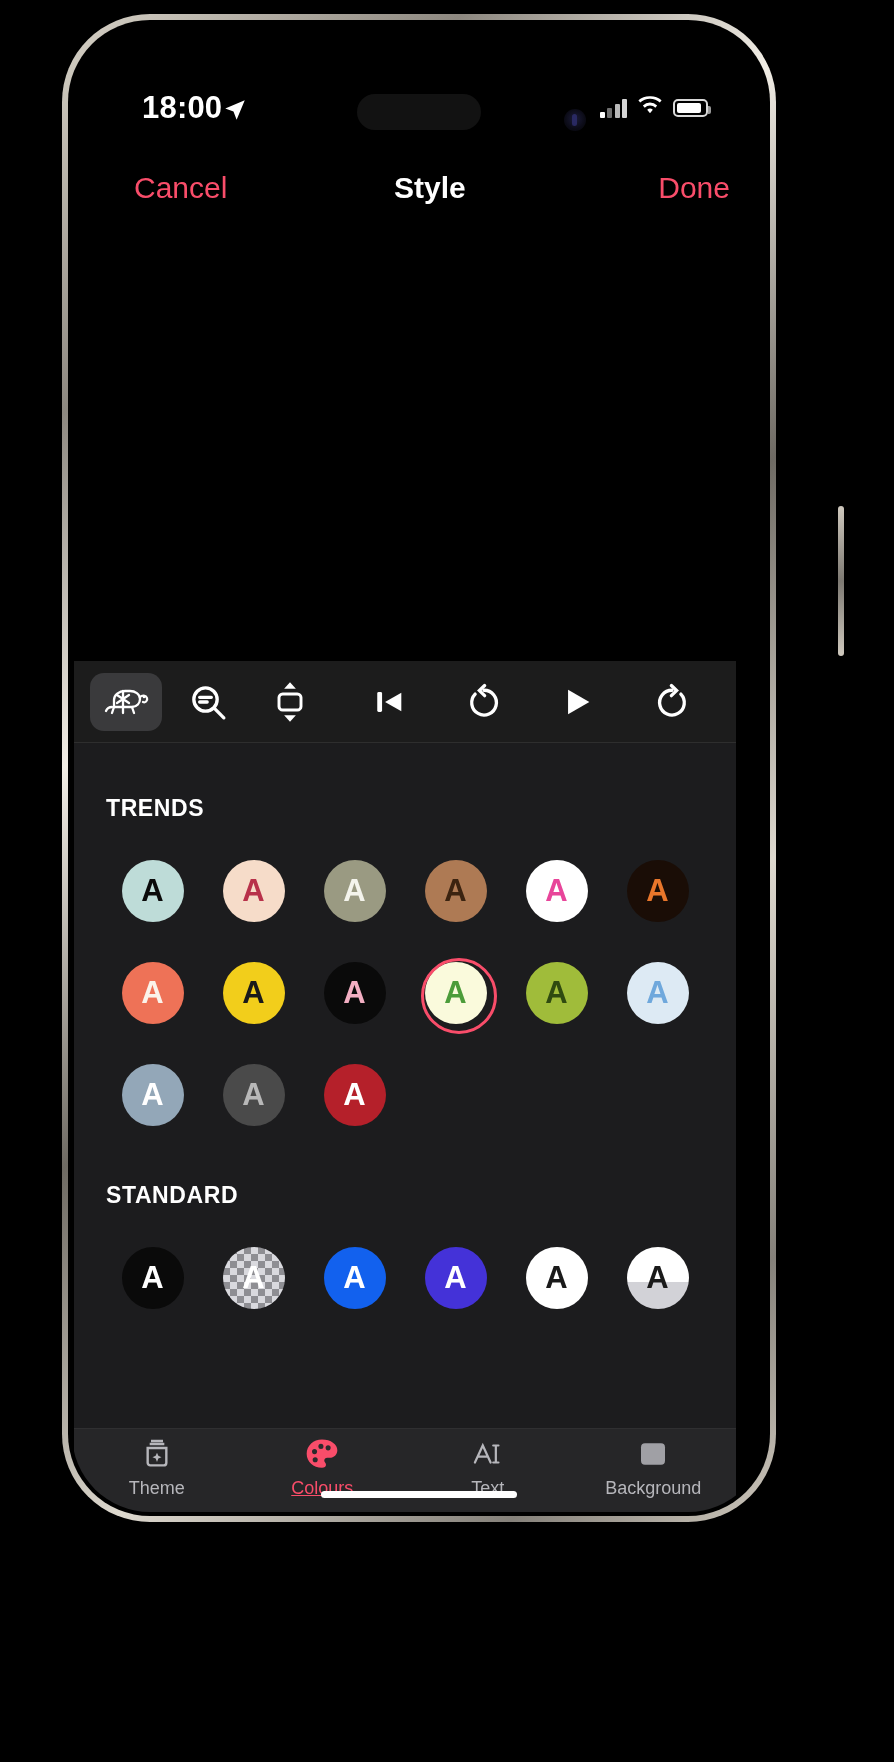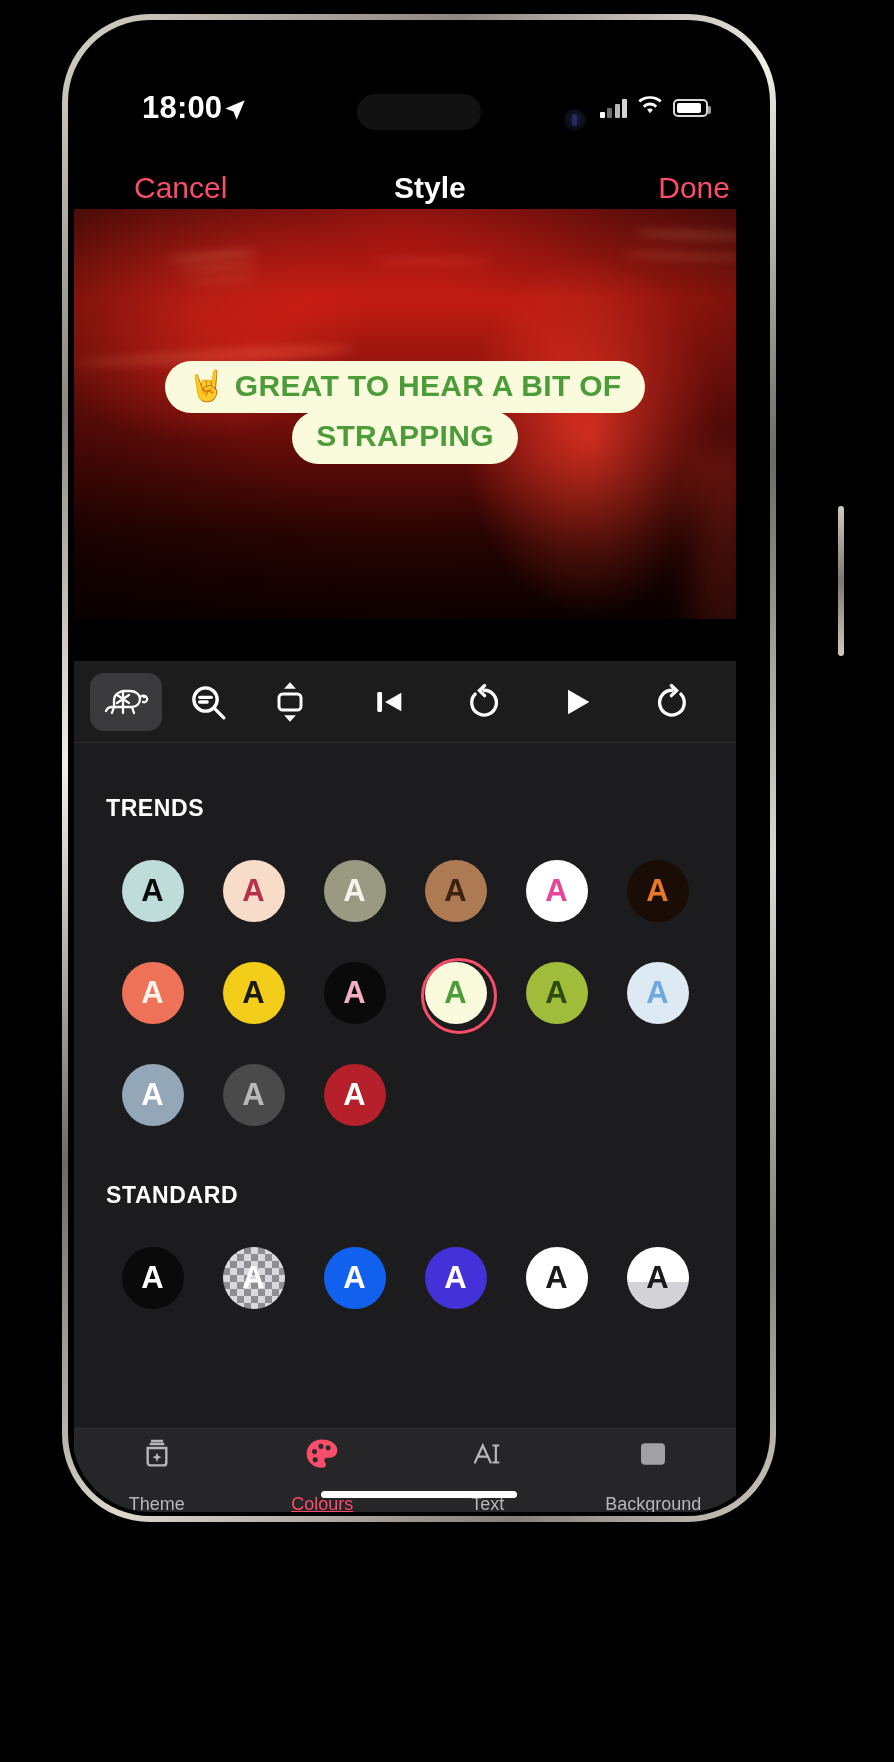--- a/index.html
+++ b/index.html
@@ -184,21 +184,21 @@
     background-position: 0 0, 7px 7px;
   }
   .halfwhite { background: linear-gradient(180deg,#ffffff 0 56%, #d2d2d7 56% 100%); }
 
   
   .tabbar {
     position: absolute; left: 2px; bottom: 0; width: 662px; height: 84px;
     background: #262628; display: flex; align-items: flex-start;
     padding-top: 8px; border-top: 1px solid #2f2f31;
   }
-  .tab { flex: 1; display: flex; flex-direction: column; align-items: center; gap: 23px; cursor: pointer; }
+  .tab { flex: 1; display: flex; flex-direction: column; align-items: center; gap: 7px; cursor: pointer; }
   .tab-label { font-size: 18px; color: #b6b6bb; }
   .tab.active .tab-label { color: #F94D6A; text-decoration: underline; }
   .tab-ico { height: 34px; display: flex; align-items: center; justify-content: center; }
   .home-ind {
     position: absolute; left: 50%; transform: translateX(-50%);
     bottom: 14px; width: 196px; height: 7px; border-radius: 4px; background: #fff;
   }
 </style>
 </head>
 <body>
@@ -242,35 +242,20 @@
 
         <div class="island"></div>
         <div class="island-cam"></div>
 
         <div class="navbar">
           <button class="nav-btn">Cancel</button>
           <div class="nav-title">Style</div>
           <button class="nav-btn">Done</button>
         </div>
 
-        <div class="preview">
-          <div class="streak s1"></div>
-          <div class="streak s2"></div>
-          <div class="streak s3"></div>
-          <div class="streak s4"></div>
-          <div class="streak s5"></div>
-          <div class="streak s6"></div>
-          <div class="streak s7"></div>
-          <div class="streak s8"></div>
-          <div class="vignette"></div>
-          <div class="caption">
-            <div class="cap-line">🤘 GREAT TO HEAR A BIT OF</div>
-            <div class="cap-line">STRAPPING</div>
-          </div>
-        </div>
 
 
         <div class="controls">
           <div class="ctl-left">
             <div class="ctl active">
               <svg width="50" height="34" viewBox="0 0 50 34" fill="none" stroke="#fff" stroke-width="2.3" stroke-linecap="round" stroke-linejoin="round">
                 <path d="M11 22c-2.5 0-5 1.5-6 4"></path>
                 <path d="M13 22h18c5 0 8-4 8-8 0-5-5-8-10-8h-5c-6 0-11 4-11 9 0 3 0 7 0 7z"></path>
                 <path d="M13 22l-2 6M22 22l0 6M31 22l2 6"></path>
                 <path d="M39 12c2-2 6-2 7 1 1 3-2 5-4 4"></path>

